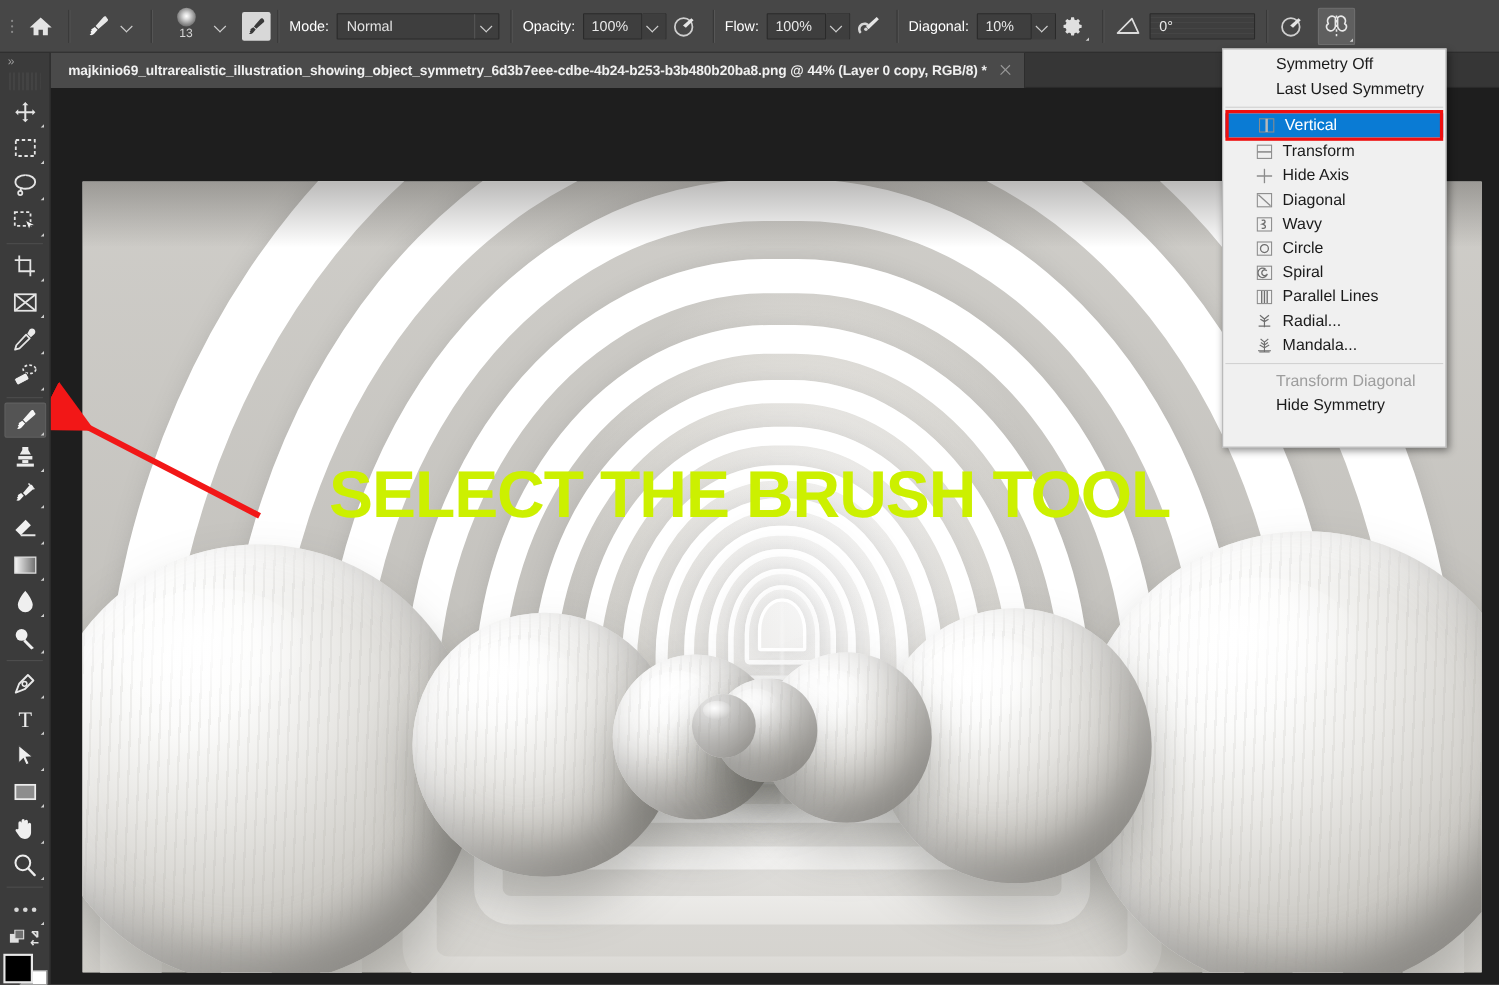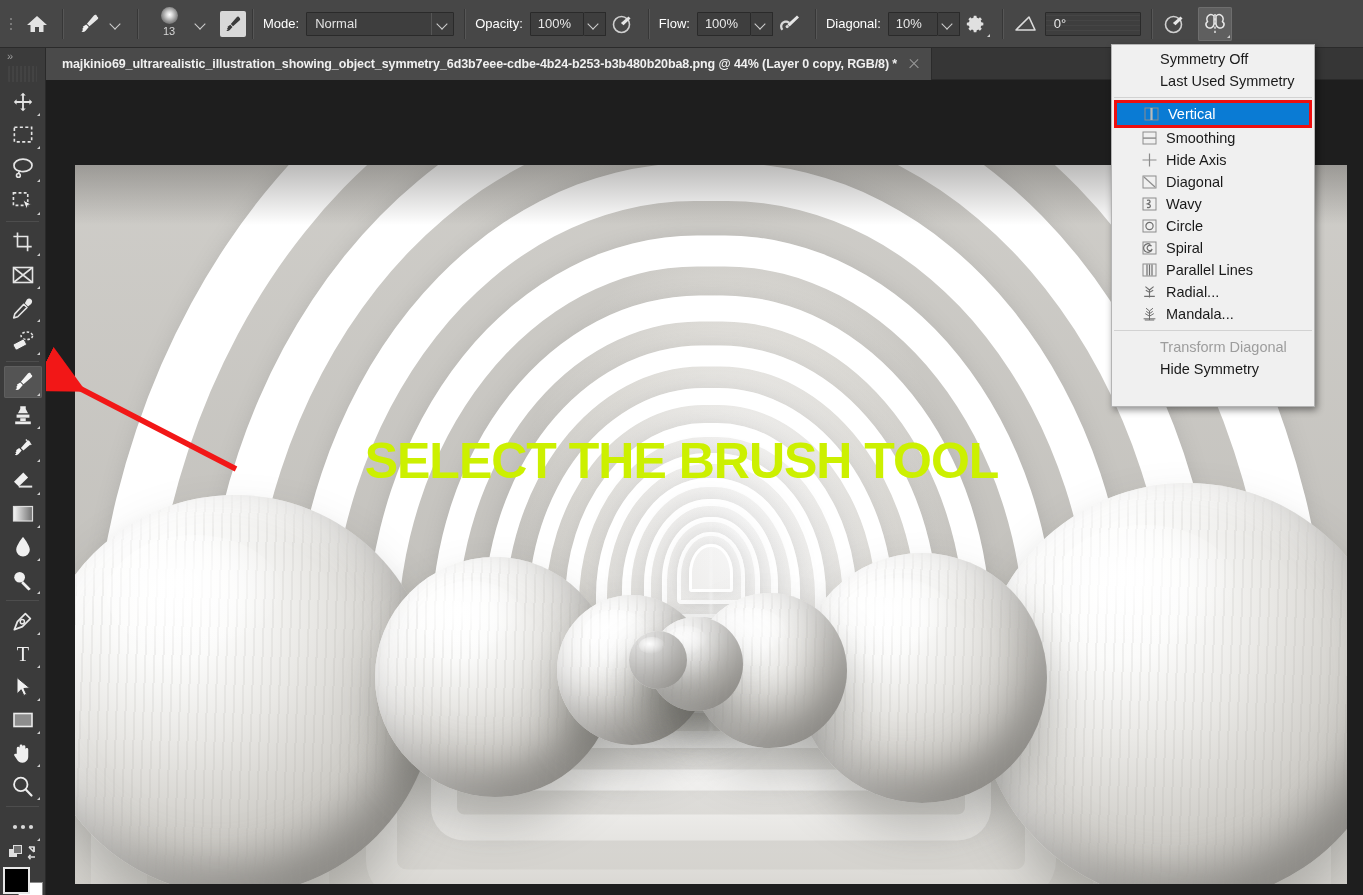--- a/index.html
+++ b/index.html
@@ -195,24 +195,24 @@
     position:absolute; left:0; right:0; top:0; height:60px;
     background:linear-gradient(180deg, rgba(60,58,55,.35), rgba(60,58,55,0));
   }
   .spine{
     position:absolute; left:50%; top:46%; width:3px; height:240px; transform:translateX(-50%);
     background:linear-gradient(180deg, rgba(255,255,255,.0), rgba(255,255,255,.9));
     filter:blur(1px);
   }
 
   .overlay-text{
-    position:absolute; left:0; right:0; top:424px;
+    position:absolute; left:0; right:0; top:413px;
     text-align:center;
     font-family:"Liberation Sans", sans-serif;
-    font-weight:bold; font-size:50px; line-height:74px;
+    font-weight:bold; font-size:60px; line-height:74px;
     letter-spacing:-1px;
     white-space:nowrap;
   }
   .overlay-arrow{ position:absolute; left:0; top:0; width:1363px; height:895px; pointer-events:none; }
 
   
   .symmenu{
     position:absolute; left:1111px; top:44px; width:204px;
     background:#f0f0f0; border:1px solid #b4b4b4;
     box-shadow:2px 3px 7px rgba(0,0,0,.45);
@@ -685,21 +685,21 @@
       <div class="sel-ring" style="border-color: rgb(239, 15, 15);"></div>
     </div>
 
     <div class="mi">
       <span class="mi-ic">
         <svg width="15" height="14" viewBox="0 0 15 14">
             <rect x="1" y="1" width="13" height="12" fill="none" stroke="#8c8c8c" stroke-width="1"></rect>
             <rect x="1" y="6.4" width="13" height="1.4" fill="#8c8c8c"></rect>
           </svg>
       </span>
-      <span>Smoothing</span>
+      <span>Transform</span>
     </div>
 
     <div class="mi">
       <span class="mi-ic">
         <svg width="15" height="14" viewBox="0 0 15 14">
             <path d="M7.5 0.5v13M0.5 7h14" stroke="#8c8c8c" stroke-width="1.2"></path>
           </svg>
       </span>
       <span>Hide Axis</span>
     </div>

